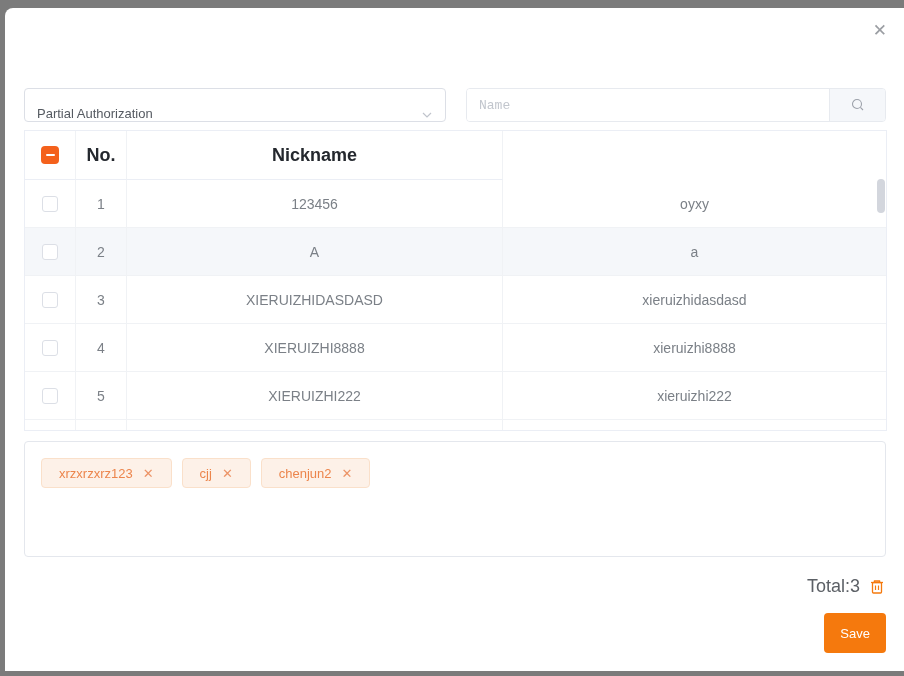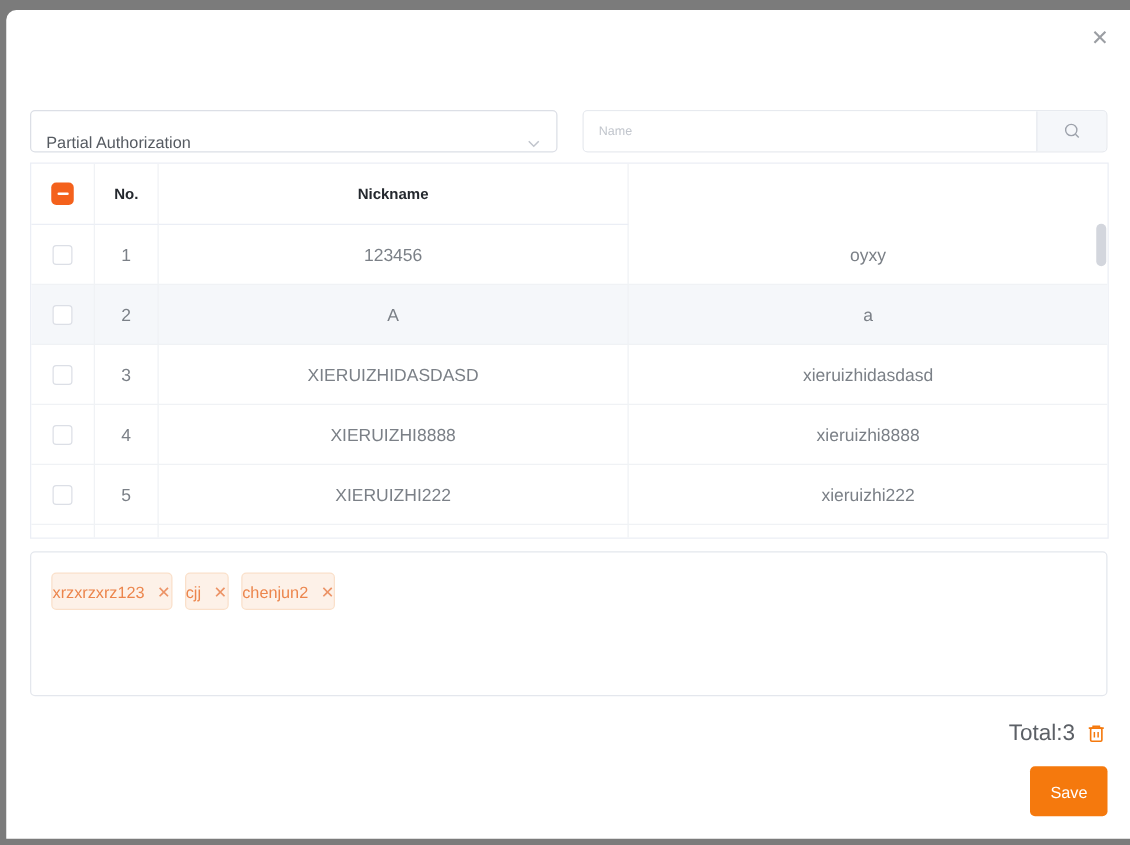--- a/index.html
+++ b/index.html
@@ -26,41 +26,41 @@
     padding: 0 12px; background: #fff; cursor: pointer;
   }
   .select-box .sel-text { font-size: 13px; color: #555a61; }
   .chevron { width: 12px; height: 12px; }
   .filter-spacer { flex: 1; }
   .input-group {
     width: 420px; height: 34px; border: 1px solid #e7eaef; border-radius: 4px;
     display: flex; overflow: hidden; background: #fff;
   }
   .name-input {
-    flex: 1; border: none; outline: none; padding: 0 12px; font-size: 10px; color: #ec4899;
-    font-family: Liberation Sans, sans-serif;
+    flex: 1; border: none; outline: none; padding: 0 12px; font-size: 13px; color: #ec4899;
+    font-family: Liberation Mono, monospace;
   }
   .name-input::placeholder { color: #c2c6cd; }
   .search-btn {
     width: 56px; background: #f5f7fa; border-left: 1px solid #e7eaef;
     display: flex; align-items: center; justify-content: center; cursor: pointer;
   }
 
   
   .table-wrap {
     position: absolute; left: 19px; top: 122px; width: 863px; height: 301px;
     border: 1px solid #ebeef5; overflow: hidden; background: #fff;
   }
   .t-row { display: grid; grid-template-columns: 51px 51px 376px 1fr; }
   .t-row > div {
     display: flex; align-items: center; justify-content: center;
     border-bottom: 1px solid #f0f2f5; min-height: 48px;
   }
   .t-row > div:nth-child(-n+3) { border-right: 1px solid #f0f2f5; }
-  .t-head > div { min-height: 49px; font-weight: bold; font-size: 12px; color: #24282e; border-bottom: 1px solid #ebeef5; }
+  .t-head > div { min-height: 49px; font-weight: bold; font-size: 18px; color: #24282e; border-bottom: 1px solid #ebeef5; }
   .t-body .cell-text { font-size: 14px; color: #7b8087; }
   .t-row.highlighted { background: #f5f7fa; }
 
   .cb {
     width: 16px; height: 16px; border: 1px solid #dcdfe6; border-radius: 3px; background: #fff; cursor: pointer;
   }
   .cb-all {
     width: 18px; height: 18px; border-radius: 4px; background: #f4611c; border: none;
     display: flex; align-items: center; justify-content: center; cursor: pointer;
   }
@@ -74,21 +74,21 @@
 
   
   .tags-box {
     position: absolute; left: 19px; top: 433px; width: 862px; height: 116px;
     border: 1px solid #e4e7ed; border-radius: 4px; padding: 16px; background: #fff;
     display: flex; align-items: flex-start; flex-wrap: wrap; gap: 10px; align-content: flex-start;
   }
   .tag {
     display: inline-flex; align-items: center; gap: 10px; height: 30px;
     background: #fdf1e8; border: 1px solid #fae0ca; border-radius: 4px;
-    padding: 0 0; font-size: 13px; color: #ec854c;
+    padding: 0 17px; font-size: 13px; color: #ec854c;
   }
   .tag .tag-x { cursor: pointer; color: #ec9366; font-size: 13px; line-height: 1; }
 
   
   .total-row {
     position: absolute; right: 18px; top: 568px; display: flex; align-items: center; gap: 8px;
   }
   .total-text { font-size: 18px; color: #5c6066; }
   .trash-btn { cursor: pointer; display: flex; }
   .save-row { position: absolute; right: 18px; top: 605px; }

